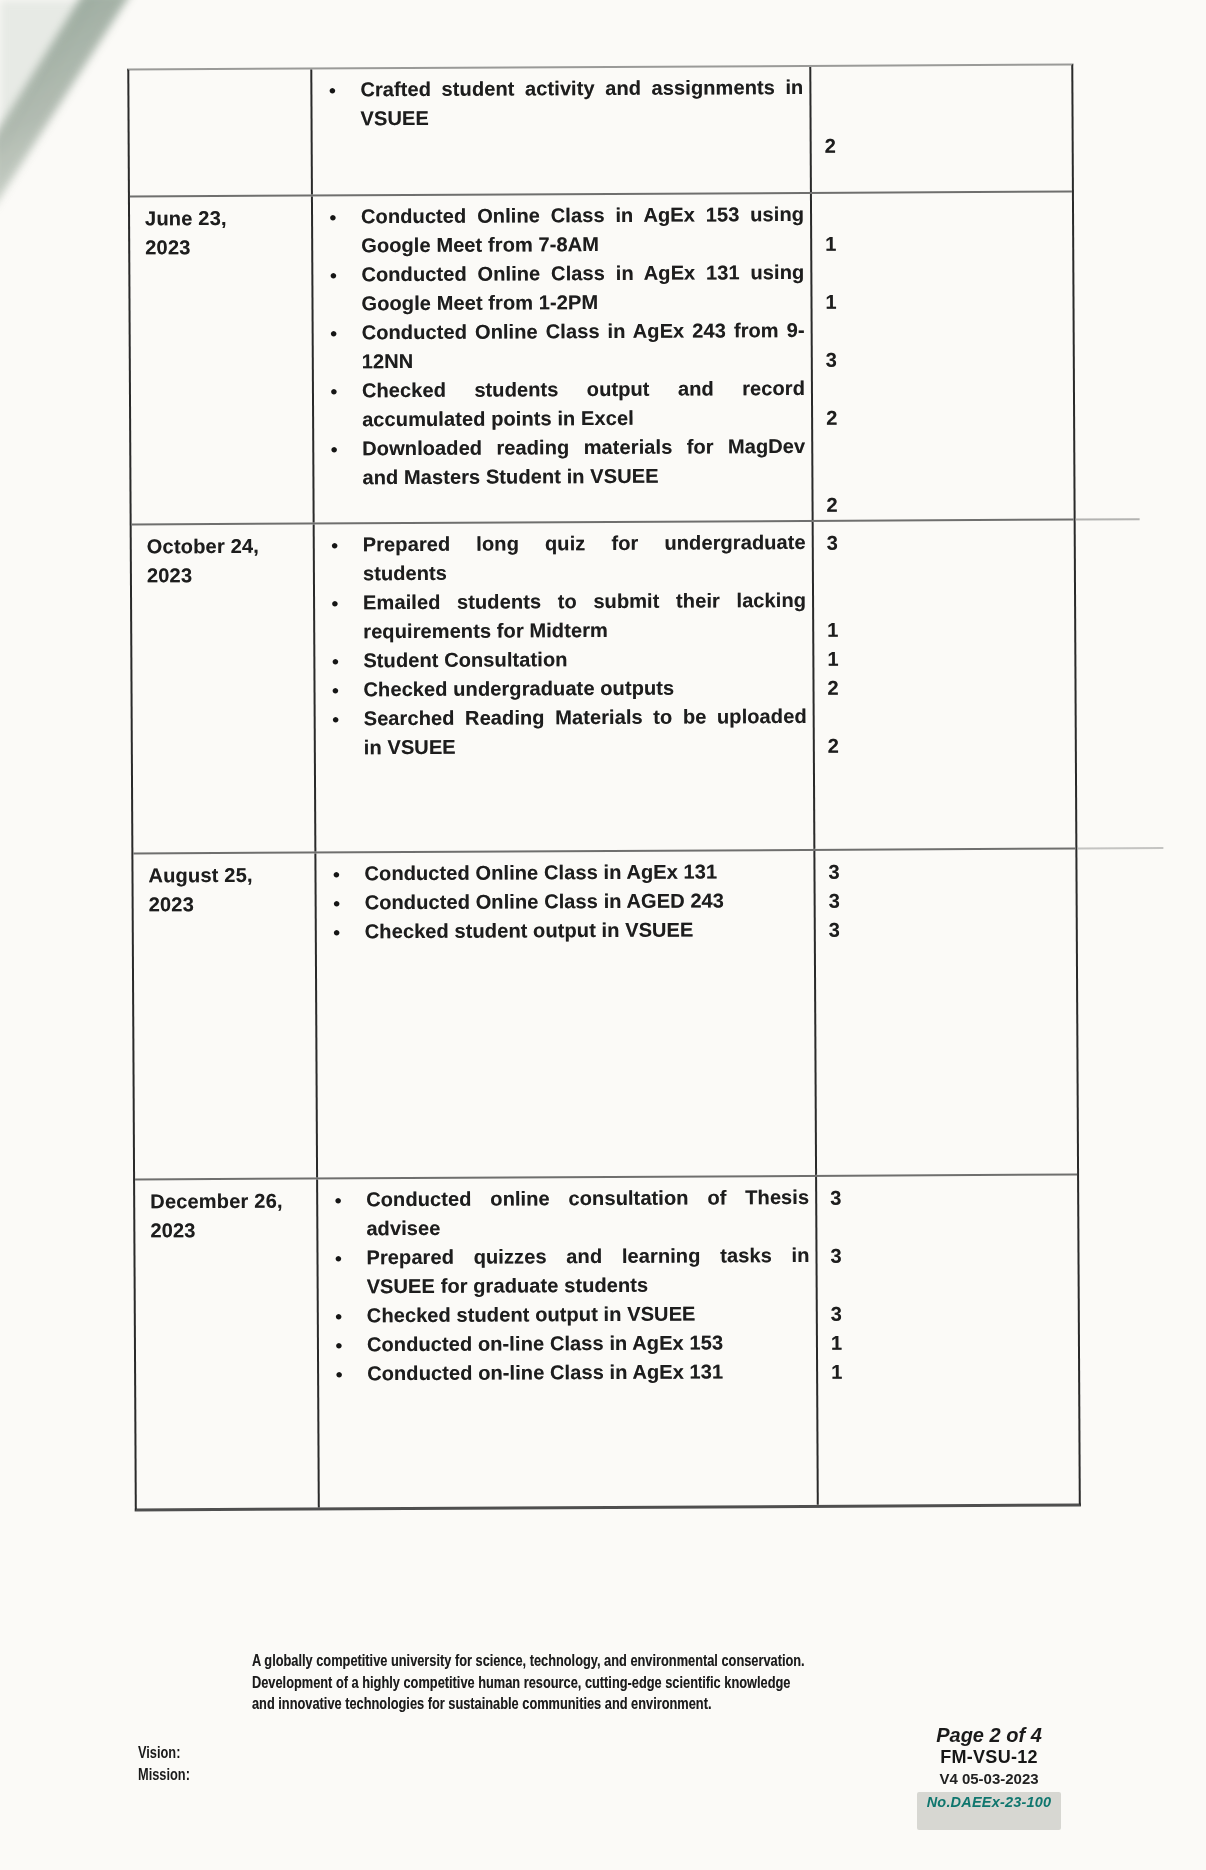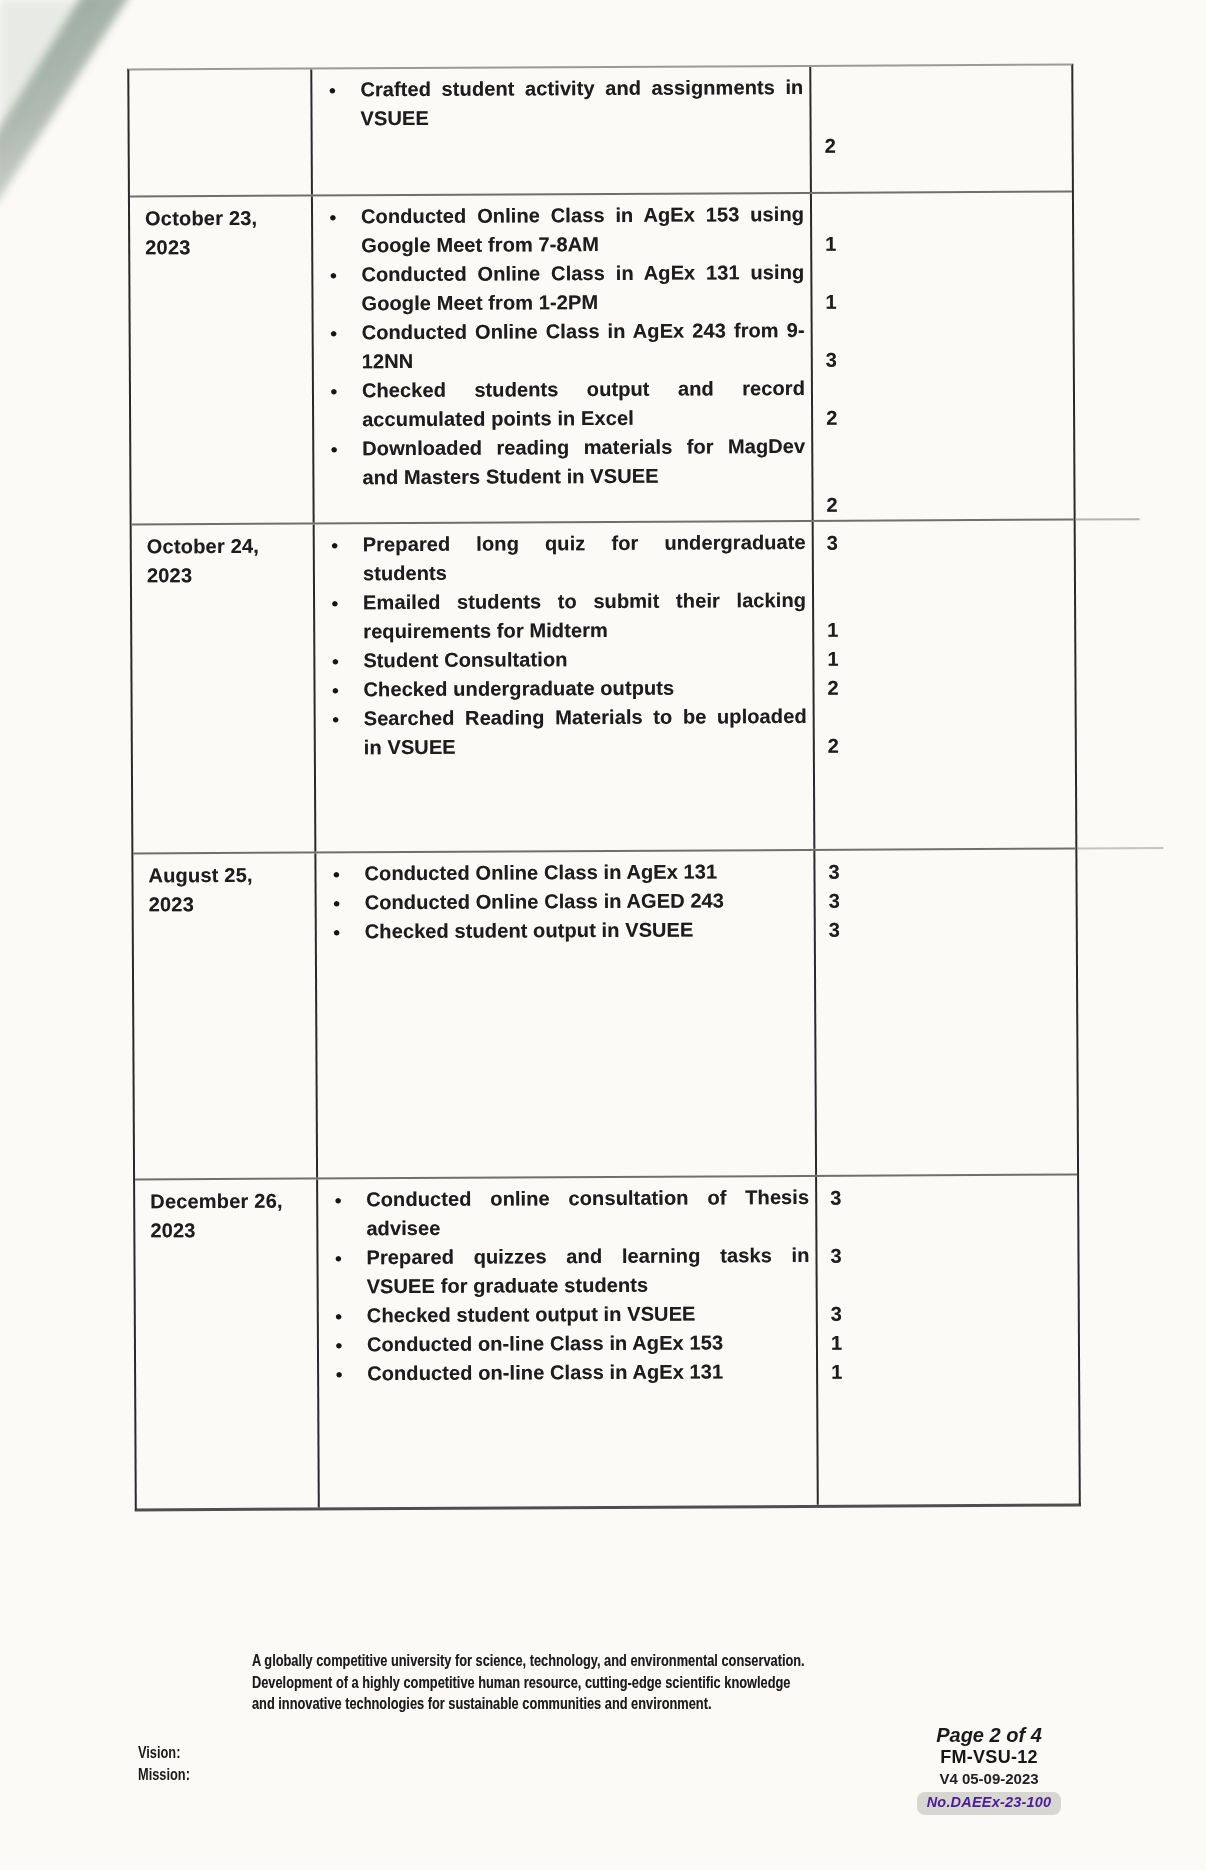--- a/index.html
+++ b/index.html
@@ -65,23 +65,23 @@
   .fline{
     font-size:16px;line-height:21.5px;font-weight:700;color:#1b1b1b;
     transform:scaleX(.8);transform-origin:left top;white-space:nowrap;
     text-shadow:0 0 .5px rgba(27,27,27,.4);
   }
   .f-right{position:absolute;left:905px;top:1724px;width:168px;text-align:center;}
   .fpage{font-size:20px;line-height:22px;font-weight:700;font-style:italic;color:#1a1a1a;}
   .fcode{font-size:18px;line-height:23px;font-weight:700;letter-spacing:.3px;color:#161616;}
   .fver{font-size:15px;line-height:20px;font-weight:700;color:#222;}
   .fstamp{
-    display:inline-block;margin-top:3px;padding:2px 10px 5px 10px;
-    background:#d7d7d2;border-radius:8px;
-    font-size:14.5px;font-weight:700;font-style:italic;color:#4c1d95;
+    display:inline-block;margin-top:3px;padding:2px 10px 20px 10px;
+    background:#d7d7d2;border-radius:2px;
+    font-size:14.5px;font-weight:700;font-style:italic;color:#0f766e;
     letter-spacing:.2px;
   }
   .corner{position:absolute;left:0;top:0;pointer-events:none;}
 </style>
 </head>
 <body>
 
 <div class="page">
 
   <svg class="corner" width="235" height="275" viewBox="0 0 235 275">
@@ -110,21 +110,21 @@
               <div class="line j">Crafted student activity and assignments in</div>
               <div class="line">VSUEE</div>
             </div>
           </div>
           <div class="cell c-hrs">
             <div class="hval" style="top: 65px;">2</div>
           </div>
         </div>
         <div class="row" style="height: 328px;">
           <div class="cell c-date">
-            <div class="dline">October 23,</div>
+            <div class="dline">June 23,</div>
             <div class="dline">2023</div>
           </div>
           <div class="cell c-act">
             <div class="item">
               <div class="bullet">●</div>
               <div class="line j">Conducted Online Class in AgEx 153 using</div>
               <div class="line">Google Meet from 7-8AM</div>
             </div>
             <div class="item">
               <div class="bullet">●</div>
@@ -266,17 +266,17 @@
     <div class="flabel">Mission:</div>
   </div>
   <div class="f-text">
     <div class="fline">A globally competitive university for science, technology, and environmental conservation.</div>
     <div class="fline">Development of a highly competitive human resource, cutting-edge scientific knowledge</div>
     <div class="fline">and innovative technologies for sustainable communities and environment.</div>
   </div>
   <div class="f-right">
     <div class="fpage">Page 2 of 4</div>
     <div class="fcode">FM-VSU-12</div>
-    <div class="fver">V4 05-09-2023</div>
+    <div class="fver">V4 05-03-2023</div>
     <div class="fstamp">No.DAEEx-23-100</div>
   </div>
 
 </div>
 
 </body></html>

